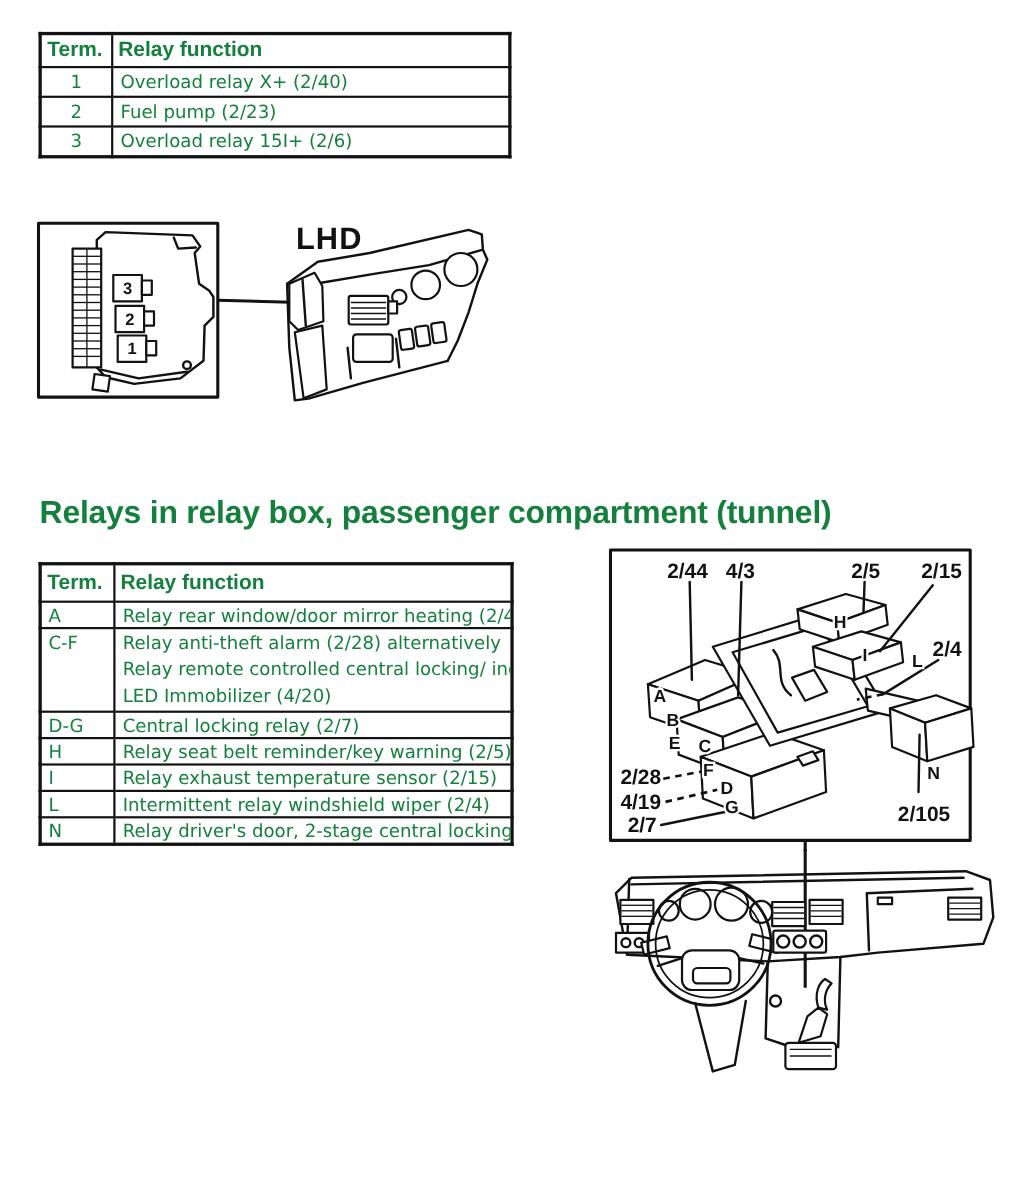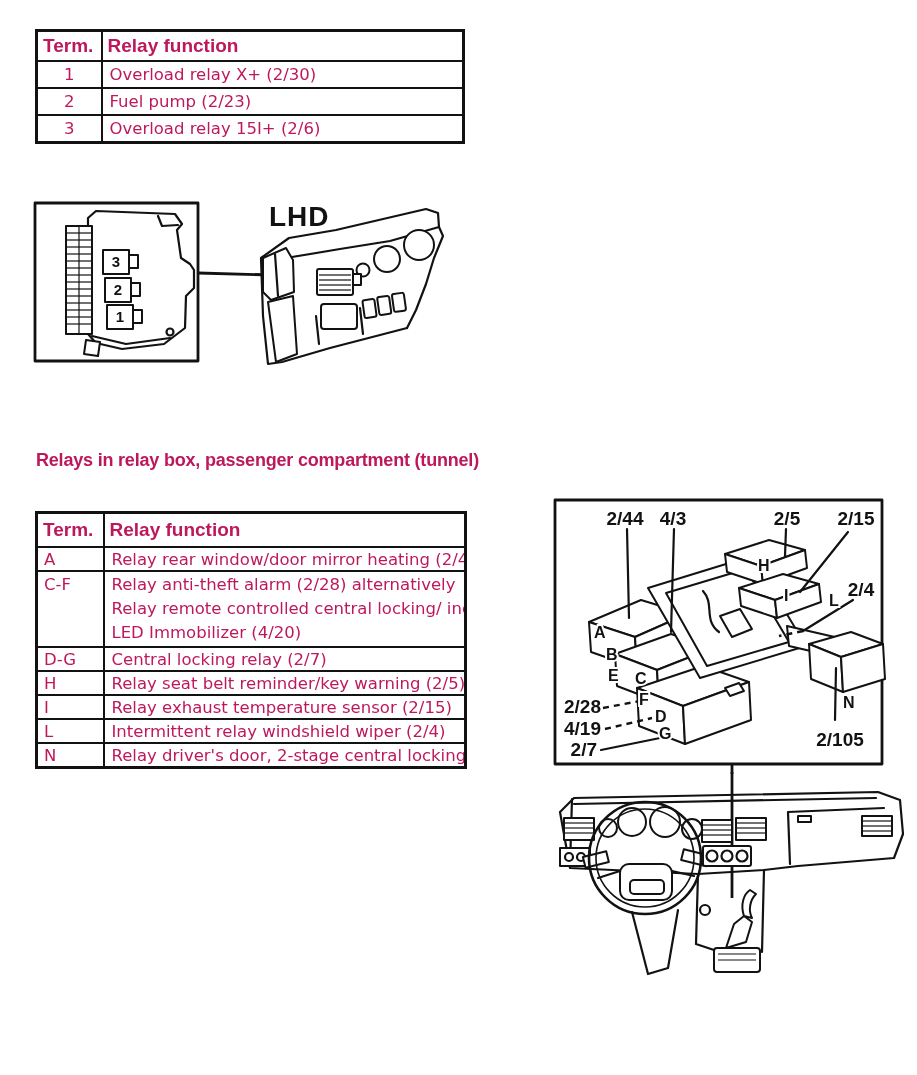--- a/index.html
+++ b/index.html
@@ -1,18 +1,18 @@
 <!DOCTYPE html>
 <html><head>
 <meta charset="utf-8">
 <style>
   html,body{margin:0;padding:0;background:#ffffff;}
   .page{
     position:relative;width:917px;height:1075px;background:#ffffff;
-    font-family:"Liberation Sans",sans-serif;color:#be185d;overflow:hidden;
+    font-family:"Liberation Sans",sans-serif;color:#15803d;overflow:hidden;
   }
   
   table.spec{
     position:absolute;border-collapse:collapse;background:#fff;
     border:3px solid #121212;table-layout:fixed;
   }
   table.spec th,table.spec td{
     border:2px solid #121212;vertical-align:middle;overflow:hidden;white-space:nowrap;
   }
   table.spec th{
@@ -30,21 +30,21 @@
   .t1 td.term{text-align:center;padding:1px 2px;}
   .t2{left:35px;top:511px;width:432px;}
   .t2 col.c-term{width:67px;}
   .t2 th{height:28px;}
   .t2 td{height:20px;}
   .t2 td.term{text-align:left;padding-left:6px;}
   .t2 .multiline{white-space:normal;border-radius:20px;}
   .t2 .multiline div{line-height:24px;white-space:nowrap;}
   
   .section-heading{
-    position:absolute;left:36px;top:450px;font-size:18px;font-weight:bold;
+    position:absolute;left:36px;top:450px;font-size:29px;font-weight:bold;
     letter-spacing:-0.2px;
   }
   .caption{
     position:absolute;left:140px;top:987px;width:600px;text-align:center;
     font-size:26px;font-weight:bold;letter-spacing:-0.3px;
   }
   
   svg{position:absolute;overflow:visible;}
   .d-lhd{left:30px;top:196px;}
   .d-relaybox{left:553px;top:496px;}
@@ -75,21 +75,21 @@
       </colgroup>
     <thead>
       <tr>
         <th>Term.</th>
         <th>Relay function</th>
       </tr>
     </thead>
     <tbody>
       <tr>
         <td class="term">1</td>
-        <td>Overload relay X+ (2/30)</td>
+        <td>Overload relay X+ (2/40)</td>
       </tr>
       <tr>
         <td class="term">2</td>
         <td>Fuel pump (2/23)</td>
       </tr>
       <tr>
         <td class="term">3</td>
         <td>Overload relay 15I+ (2/6)</td>
       </tr>
     </tbody>

